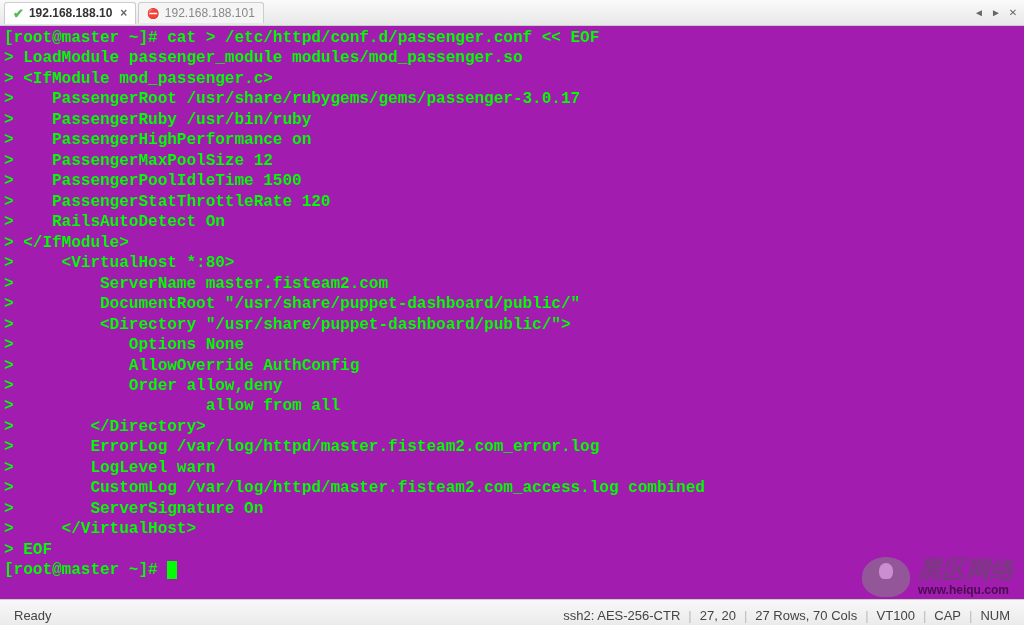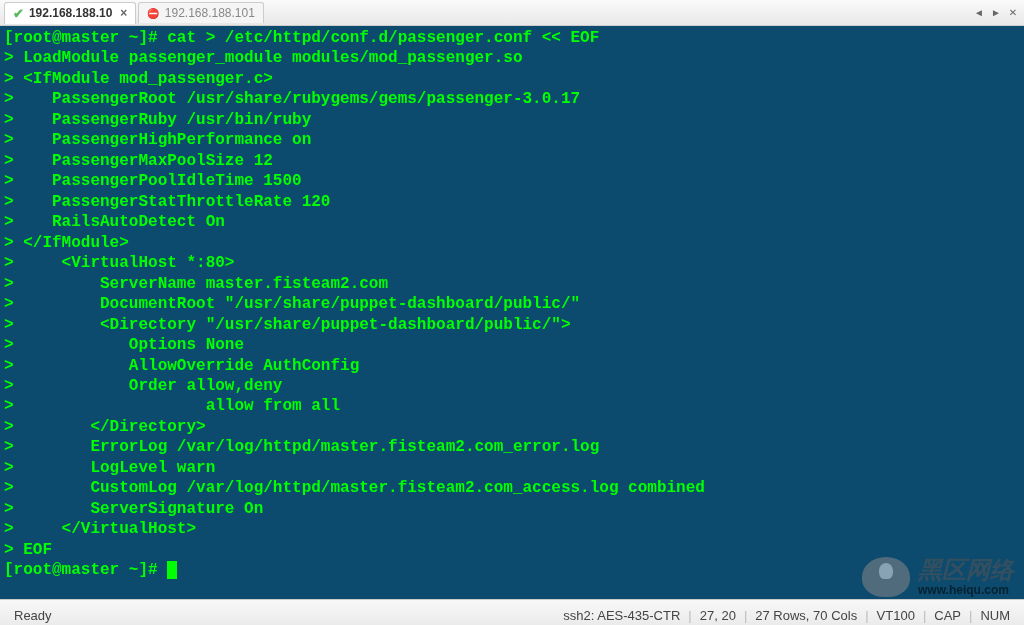--- a/index.html
+++ b/index.html
@@ -48,21 +48,21 @@
       width: 14px;
       height: 14px;
       display: flex;
       align-items: center;
       justify-content: center;
       color: #666;
       font-size: 10px;
       cursor: pointer;
     }
     .terminal {
-      background: #0c4a6e;
+      background: #a21caf;
       color: #00ff00;
       font-family: "Courier New", monospace;
       font-size: 16px;
       font-weight: bold;
       padding: 2px 4px;
       height: 573px;
       line-height: 1.28;
       white-space: pre;
       overflow: hidden;
       position: relative;
@@ -170,21 +170,21 @@
   <div class="watermark-logo"></div>
   <div class="watermark-text">
     <div class="watermark-main">黑区网络</div>
     <div class="watermark-sub">www.heiqu.com</div>
   </div>
 </div>
 
 <div class="status-bar">
   <span class="status-left status-item">Ready</span>
   <span class="status-spacer"></span>
-  <span class="status-item">ssh2: AES-435-CTR</span>
+  <span class="status-item">ssh2: AES-256-CTR</span>
   <span class="status-divider">|</span>
   <span class="status-item">27, 20</span>
   <span class="status-divider">|</span>
   <span class="status-item">27 Rows, 70 Cols</span>
   <span class="status-divider">|</span>
   <span class="status-item">VT100</span>
   <span class="status-divider">|</span>
   <span class="status-item">CAP</span>
   <span class="status-divider">|</span>
   <span class="status-item">NUM</span>

